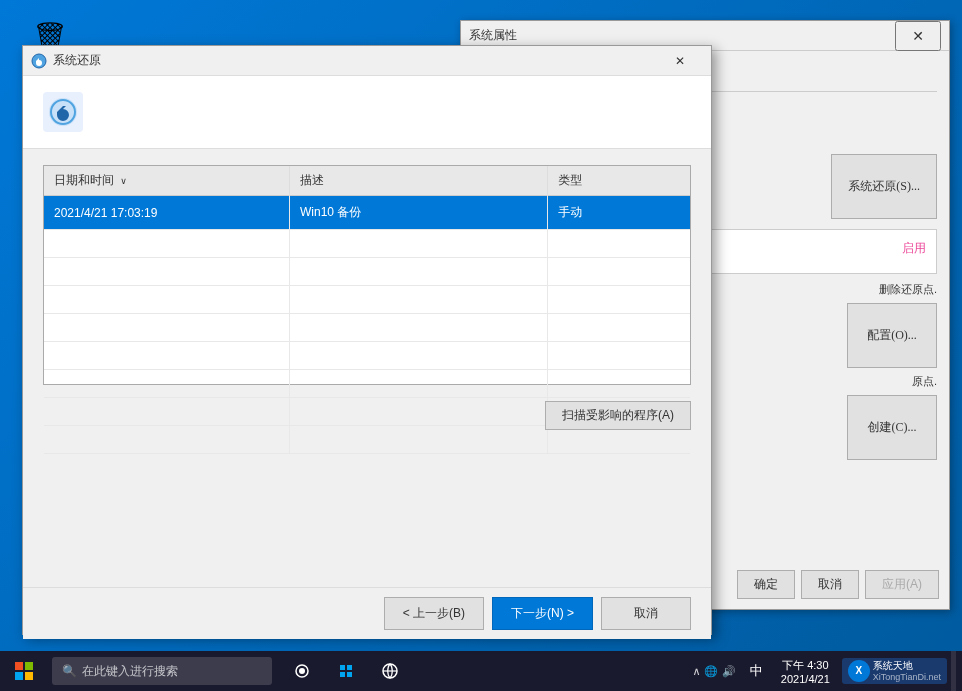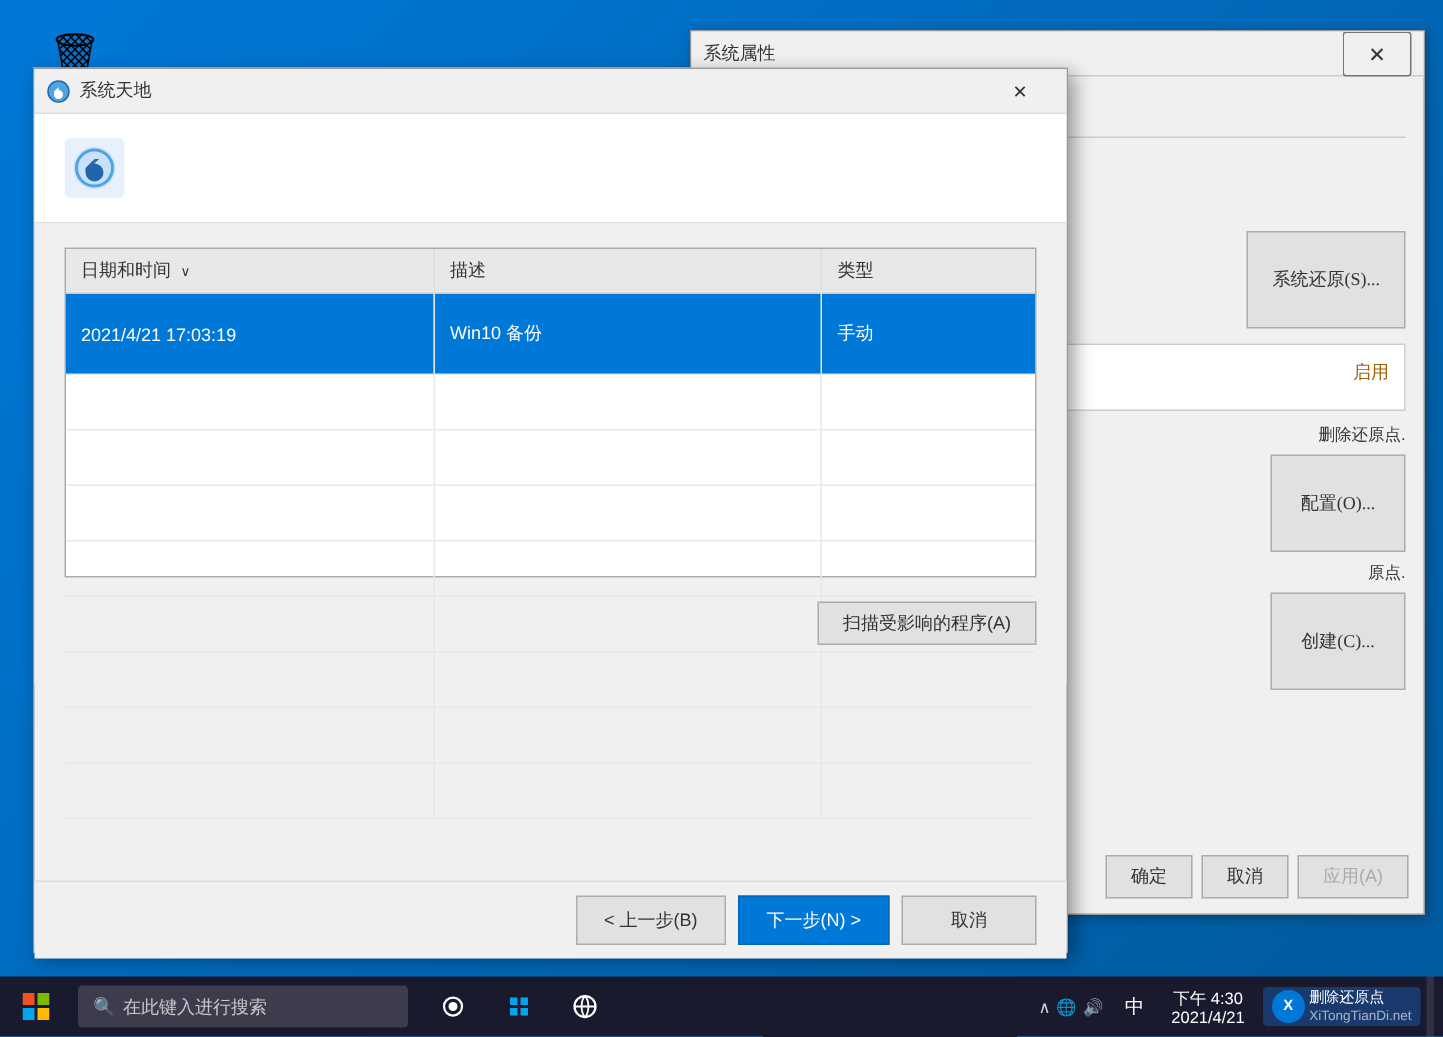--- a/index.html
+++ b/index.html
@@ -182,21 +182,21 @@
     .sys-props-section-row {
       display: flex;
       justify-content: space-between;
       margin-bottom: 6px;
     }
     .protect-label {
       color: #333;
       font-size: 12px;
     }
     .status-label {
-      color: #a16207;
+      color: #ec4899;
       font-size: 12px;
       margin-left: 22px;
     }
     .sys-btn {
       padding: 23px 16px;
       background: #e1e1e1;
       border: 1px solid #adadad;
       cursor: pointer;
       font-size: 12px;
       color: #333;
@@ -322,21 +322,21 @@
     .restore-table thead th:last-child { border-right: none; }
     .restore-table tbody tr {
       border-bottom: 1px solid #e8e8e8;
       height: 28px;
     }
     .restore-table tbody tr.selected {
       background: #0078d7;
       color: white;
     }
     .restore-table tbody td {
-      padding: 18px 10px;
+      padding: 8px 10px;
       border-right: 1px solid #e8e8e8;
     }
     .restore-table tbody td:last-child { border-right: none; }
     .restore-table tbody tr.selected td { color: white; }
 
     .restore-scan-btn {
       float: right;
       padding: 5px 16px;
       background: #e1e1e1;
       border: 1px solid #adadad;
@@ -489,21 +489,21 @@
   </div>
 
   <div class="restore-dialog">
     <div class="restore-titlebar">
       <div class="restore-title-icon">
         <svg width="16" height="16" viewBox="0 0 16 16">
           <circle cx="8" cy="8" r="7" fill="#4fa3e0" stroke="#2266aa" stroke-width="1"></circle>
           <path d="M5 8 L8 5 L8 7 A3 3 0 0 1 11 10 A3 3 0 0 1 5 10 Z" fill="white"></path>
         </svg>
       </div>
-      <span class="restore-title-text">系统天地</span>
+      <span class="restore-title-text">系统还原</span>
       <button class="restore-close-btn">✕</button>
     </div>
 
     <div class="restore-header">
       <div class="restore-header-icon">
         <svg width="40" height="40" viewBox="0 0 40 40">
           <rect width="40" height="40" rx="4" fill="#e8f0fe"></rect>
           <circle cx="20" cy="20" r="14" fill="#4fa3e0" opacity="0.2"></circle>
           <circle cx="20" cy="20" r="12" fill="none" stroke="#4fa3e0" stroke-width="2"></circle>
           <path d="M14 20 L20 14 L20 17 A6 6 0 0 1 26 23 A6 6 0 0 1 14 23 Z" fill="#2266aa"></path>
@@ -637,21 +637,21 @@
         <span>🔊</span>
       </div>
       <div class="taskbar-lang">中</div>
       <div class="taskbar-clock">
         <div>下午 4:30</div>
         <div>2021/4/21</div>
       </div>
       <div class="xtd-badge">
         <div class="xtd-badge-icon">X</div>
         <div class="xtd-badge-text">
-          <div>删除还原点</div>
+          <div>系统天地</div>
           <div style="font-size:9px; color:rgba(255,255,255,0.6);">XiTongTianDi.net</div>
         </div>
       </div>
       <div class="taskbar-corner"></div>
     </div>
   </div>
 
 </div>
 
 </body></html>

